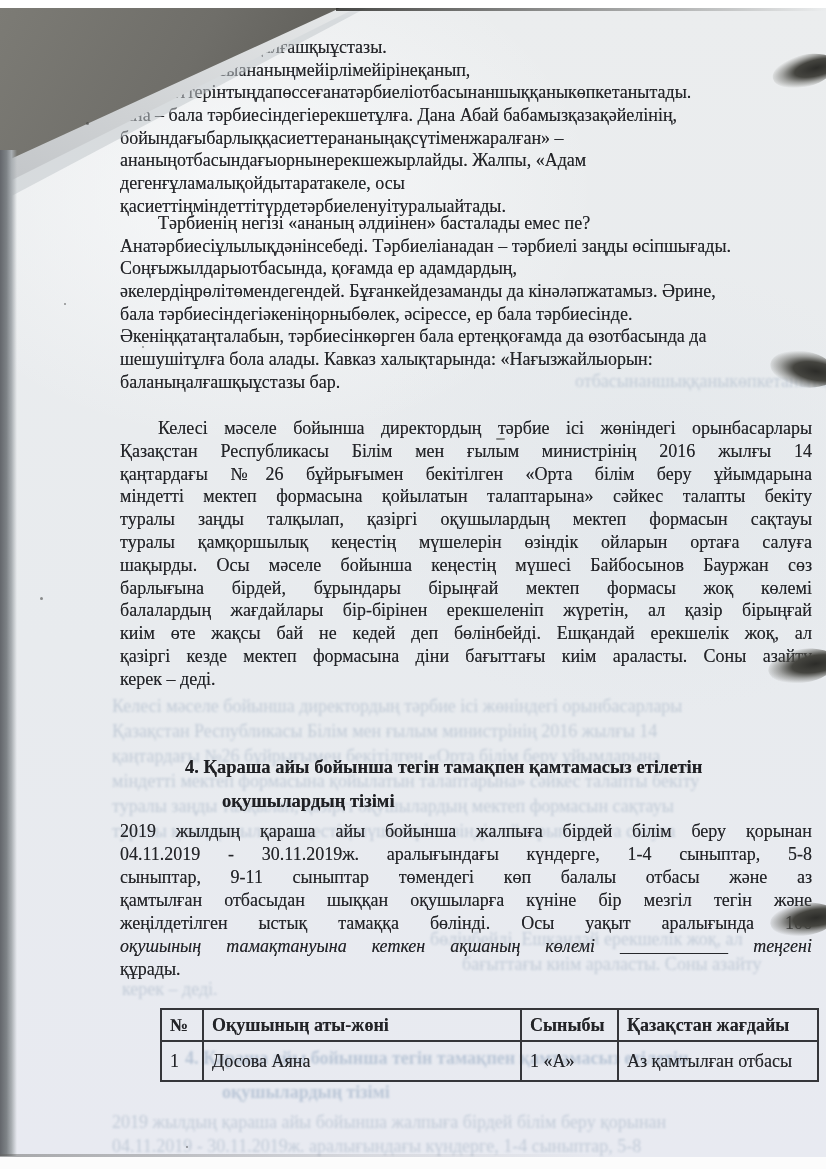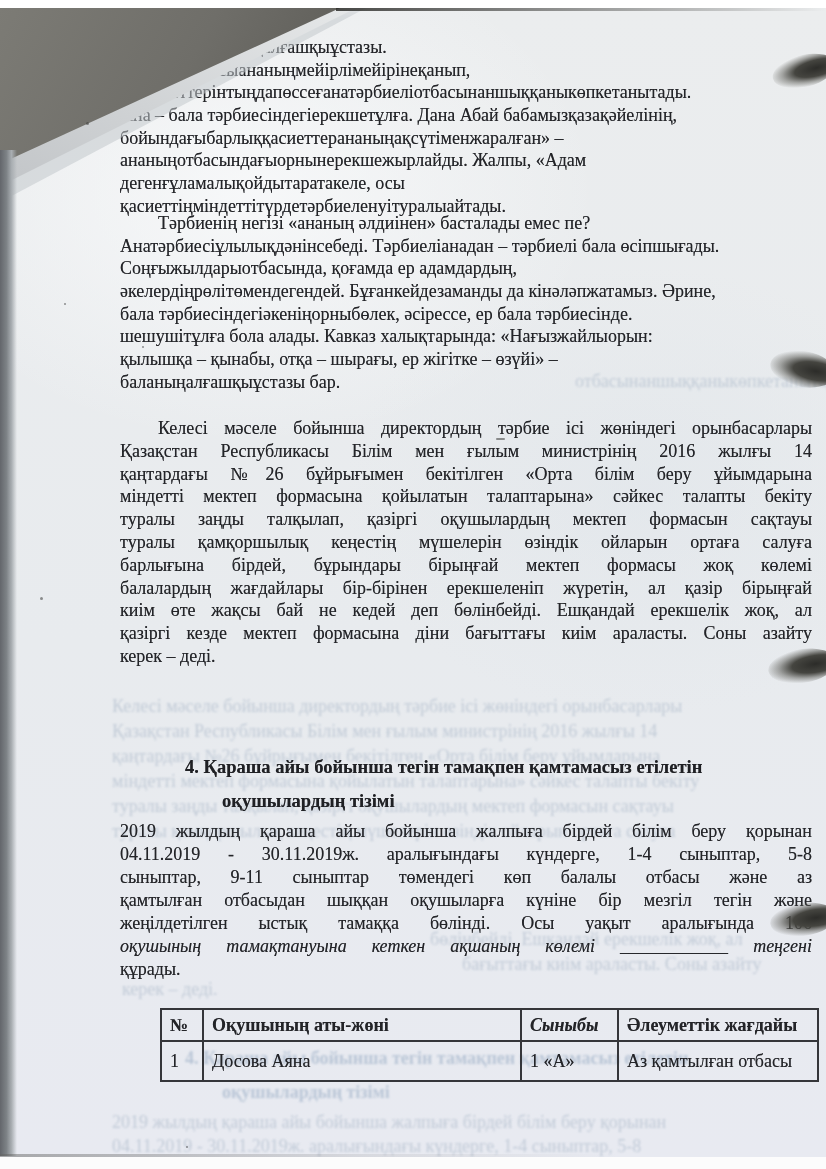--- a/index.html
+++ b/index.html
@@ -46,21 +46,21 @@
   .heading .h1{height:34px;line-height:34px;white-space:nowrap;}
   .heading .h2{height:34px;line-height:34px;white-space:nowrap;margin-left:37px;}
   
   table.students{position:absolute;left:160px;top:1008px;border-collapse:collapse;
     color:#232428;font-size:18px;text-shadow:0 0 .5px rgba(35,36,40,.5);}
   table.students th,table.students td{border:2px solid #35363a;padding:0 8px;vertical-align:middle;text-align:left;}
   table.students th{height:30px;font-weight:bold;}
   table.students td{height:38px;font-weight:normal;}
   .col-num{width:24px;}
   .col-name{width:300px;border-radius:14px;}
-  .col-grade{width:79px;font-style:italic;}
+  .col-grade{width:79px;}
   .col-status{width:182px;}
   
   .ghost{position:absolute;color:#b3bfce;filter:blur(.8px);font-size:18px;white-space:nowrap;opacity:.72;}
   .ghost.bold{font-weight:bold;color:#aebdd0;opacity:.8;}
 </style>
 </head>
 <body>
 
 <div class="scan">
   <div class="paper"></div>
@@ -90,36 +90,37 @@
     <div class="ln">әкеөсиеттерінтыңдапөссеғанатәрбиеліотбасынаншыққаныкөпкетанытады.</div>
     <div class="ln">Ана – бала тәрбиесіндегіерекшетұлға. Дана Абай бабамызқазақәйелінің,</div>
     <div class="ln">бойындағыбарлыққасиеттерананыңақсүтіменжаралған» –</div>
     <div class="ln">ананыңотбасындағыорнынерекшежырлайды. Жалпы, «Адам</div>
     <div class="ln">дегенғұламалықойдытаратакеле, осы</div>
     <div class="ln">қасиеттіңміндеттітүрдетәрбиеленуітуралыайтады.</div>
   </div>
 
   <div class="para" style="top:212px;">
     <div class="ln indent">Тәрбиенің негізі «ананың әлдиінен» басталады емес пе?</div>
-    <div class="ln">Анатәрбиесіұлылықдәнінсебеді. Тәрбиеліанадан – тәрбиелі бала өсіпшығады.</div>
+    <div class="ln">Анатәрбиесіұлылықдәнінсебеді. Тәрбиеліанадан – тәрбиелі заңды өсіпшығады.</div>
     <div class="ln">Соңғыжылдарыотбасында, қоғамда ер адамдардың,</div>
     <div class="ln">әкелердіңрөлітөмендегендей. Бұғанкейдезаманды да кінәләпжатамыз. Әрине,</div>
     <div class="ln">бала тәрбиесіндегіәкеніңорныбөлек, әсірессе, ер бала тәрбиесінде.</div>
+    <div class="ln">Әкеніңқатаңталабын, тәрбиесінкөрген бала ертеңқоғамда да өзотбасында да</div>
     <div class="ln">шешушітұлға бола алады. Кавказ халықтарында: «Нағызжайлыорын:</div>
-    <div class="ln">қылышқа – қынабы, отқа – шырағы, ер жігітке – өзүйі» –</div>
     <div class="ln">баланыңалғашқыұстазы бар.</div>
   </div>
 
   <div class="para justify" style="top:417px;">
     <div class="ln indent">Келесі мәселе бойынша директордың тәрбие ісі жөніндегі орынбасарлары</div>
     <div class="ln">Қазақстан Республикасы Білім мен ғылым министрінің 2016 жылғы 14</div>
     <div class="ln">қаңтардағы №26 бұйрығымен бекітілген «Орта білім беру ұйымдарына</div>
     <div class="ln">міндетті мектеп формасына қойылатын талаптарына» сәйкес талапты бекіту</div>
     <div class="ln">туралы заңды талқылап, қазіргі оқушылардың мектеп формасын сақтауы</div>
     <div class="ln">туралы қамқоршылық кеңестің мүшелерін өзіндік ойларын ортаға салуға</div>
+    <div class="ln">шақырды. Осы мәселе бойынша кеңестің мүшесі Байбосынов Бауржан сөз</div>
     <div class="ln">барлығына бірдей, бұрындары бірыңғай мектеп формасы жоқ көлемі</div>
     <div class="ln">балалардың жағдайлары бір-бірінен ерекшеленіп жүретін, ал қазір бірыңғай</div>
     <div class="ln">киім өте жақсы бай не кедей деп бөлінбейді. Ешқандай ерекшелік жоқ, ал</div>
     <div class="ln">қазіргі кезде мектеп формасына діни бағыттағы киім араласты. Соны азайту</div>
     <div class="ln last">керек – деді.</div>
   </div>
 
   <div class="heading">
     <div class="h1"><span>4.</span>&nbsp;<span>Қараша айы бойынша тегін тамақпен қамтамасыз етілетін</span></div>
     <div class="h2">оқушылардың тізімі</div>
@@ -134,21 +135,21 @@
     <div class="ln" style="height:23px;line-height:23px;font-style:italic;">оқушының тамақтануына кеткен ақшаның көлемі ____________ теңгені</div>
     <div class="ln last" style="height:23px;line-height:23px;">құрады.</div>
   </div>
 
   <table class="students">
     <tbody>
         <tr>
       <th class="col-num">№</th>
       <th class="col-name">Оқушының аты-жөні</th>
       <th class="col-grade">Сыныбы</th>
-      <th class="col-status">Әлеуметтік жағдайы</th>
+      <th class="col-status">Қазақстан жағдайы</th>
     </tr>
     <tr>
       <td>1</td>
       <td>Досова Аяна</td>
       <td>1 «А»</td>
       <td>Аз қамтылған отбасы</td>
     </tr>
   </tbody>
     </table>
 

